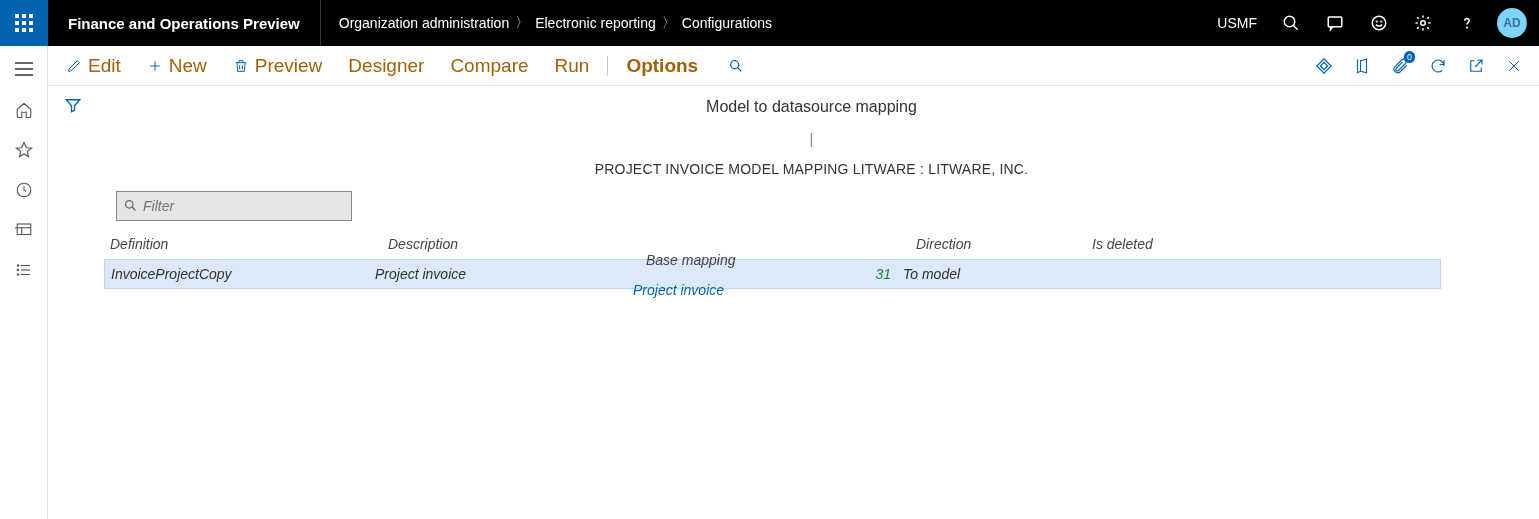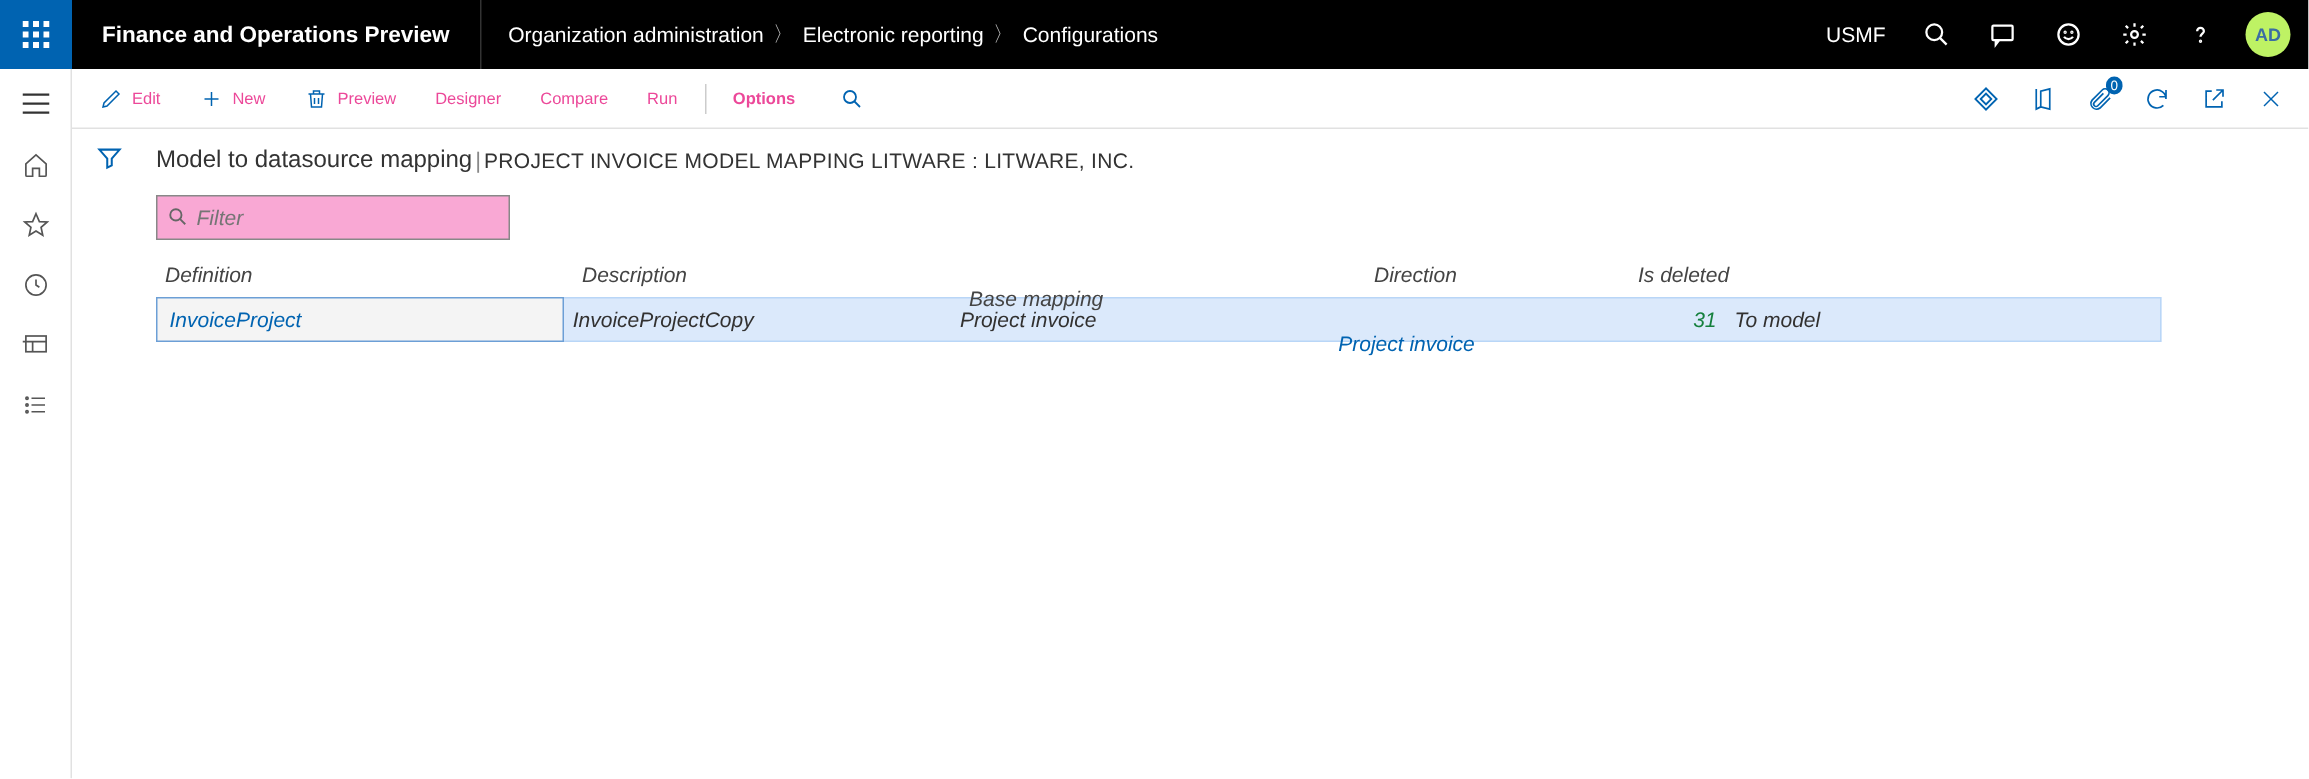--- a/index.html
+++ b/index.html
@@ -7,46 +7,46 @@
   
   .topbar { display:flex; align-items:stretch; height:46px; background:#000; color:#fff; }
   .waffle { width:48px; display:flex; align-items:center; justify-content:center; background:#0063b1; }
   .waffle svg { width:18px; height:18px; }
   .app-title { display:flex; align-items:center; padding:0 20px; font-weight:600; font-size:15px; border-right:1px solid #333;}
   .breadcrumbs { display:flex; align-items:center; padding:0 18px; gap:6px; font-size:14px; flex:1;}
   .bc-sep { color:#bbb; }
   .right-tools { display:flex; align-items:center; gap:4px; padding-right:6px;}
   .rt-item { width:40px; height:46px; display:flex; align-items:center; justify-content:center; color:#fff; }
   .rt-text { padding:0 10px; display:flex; align-items:center; font-size:14px;}
-  .avatar { width:30px; height:30px; border-radius:50%; background:#bef264; color:#3b6da3; display:flex; align-items:center; justify-content:center; font-size:12px; font-weight:600; margin:17px 6px;}
+  .avatar { width:30px; height:30px; border-radius:50%; background:#7dd3fc; color:#3b6da3; display:flex; align-items:center; justify-content:center; font-size:12px; font-weight:600; margin:17px 6px;}
   
   .shell { display:flex; height:calc(519px - 46px); }
   .leftnav { width:48px; border-right:1px solid #e1e1e1; display:flex; flex-direction:column; align-items:center; padding-top:2px; background:#fff;}
   .leftnav .nav-btn { width:48px; height:40px; display:flex; align-items:center; justify-content:center; color:#555;}
   .leftnav .nav-btn.hamburger { height:42px; }
   .main { flex:1; display:flex; flex-direction:column; position:relative;}
   
   .actionbar { height:40px; border-bottom:1px solid #e1e1e1; display:flex; align-items:center; padding-left:8px; gap:6px;}
-  .act { display:flex; align-items:center; gap:6px; padding:4px 10px; font-size:11px; color:#ec4899; }
+  .act { display:flex; align-items:center; gap:6px; padding:4px 10px; font-size:19px; color:#a16207; }
   .act svg { width:16px; height:16px; }
   .act.strong { font-weight:600; }
   .act-divider { width:1px; height:20px; background:#ccc; margin:0 2px;}
   .actionbar-right { margin-left:auto; display:flex; align-items:center; gap:4px; padding-right:8px;}
   .ar-btn { width:34px; height:34px; display:flex; align-items:center; justify-content:center; color:#0063b1;}
   .ar-btn.attach { position:relative; }
   .ar-badge { position:absolute; top:2px; right:2px; background:#0063b1; color:#fff; font-size:9px; border-radius:8px; padding:0 3px; line-height:12px;}
   
   .content-row { flex:1; display:flex; }
   .filter-strip { width:50px; display:flex; justify-content:center; padding-top:10px;}
   .filter-strip svg { width:18px; height:18px; stroke:#0063b1; }
   .page { flex:1; padding:12px 20px 0 4px; }
-  .page-head { display:flex; align-items:center; gap:2px; font-size:16px; color:#333; margin-bottom:14px; padding-left:2px;}
+  .page-head { display:flex; align-items:center; gap:14px; font-size:16px; color:#333; margin-bottom:14px; padding-left:2px;flex-direction:column;}
   .page-head .sep { color:#888; font-size:15px;}
   .page-head .detail { font-size:14px; letter-spacing:0.2px;}
-  .filter-box { position:relative; width:236px; height:30px; border:1px solid #888; background:#f9a8d4; margin-bottom:8px; margin-left:2px;}
+  .filter-box { position:relative; width:236px; height:30px; border:1px solid #888; background:#e5e5e5; margin-bottom:8px; margin-left:14px;}
   .filter-box svg { position:absolute; left:6px; top:6px; width:15px; height:15px; stroke:#666;}
   .filter-box input { border:none; outline:none; width:100%; height:100%; padding-left:26px; font-size:14px; font-style:italic; color:#666; background:transparent;}
   
   .grid { width: calc(100% - 80px); margin-left:2px;font-style:italic;}
   .grid-header, .grid-row { display:flex; align-items:center; height:30px; }
   .grid-header { color:#444; font-size:14px; }
   .grid-header .sort-arrow { font-size:12px; margin-left:4px;}
   .col { padding:0 6px; overflow:hidden; white-space:nowrap; text-overflow:ellipsis;}
   .c-def   { width:278px; }
   .c-name  { width:264px; }
@@ -271,21 +271,20 @@
         <div class="grid">
           <div class="grid-header">
             <div class="col c-def">Definition</div>
             <div class="col c-desc">Description</div>
             <div class="col c-base">Base mapping</div>
             <div class="col c-num"></div>
             <div class="col c-dir">Direction</div>
             <div class="col c-del">Is deleted</div>
           </div>
           <div class="grid-row">
-            <div class="col c-def link">InvoiceProject</div>
             <div class="col c-name">InvoiceProjectCopy</div>
             <div class="col c-desc">Project invoice</div>
             <div class="col c-base link">Project invoice</div>
             <div class="col c-num num">31</div>
             <div class="col c-dir">To model</div>
             <div class="col c-del"></div>
           </div>
         </div>
       </div>
     </div>

